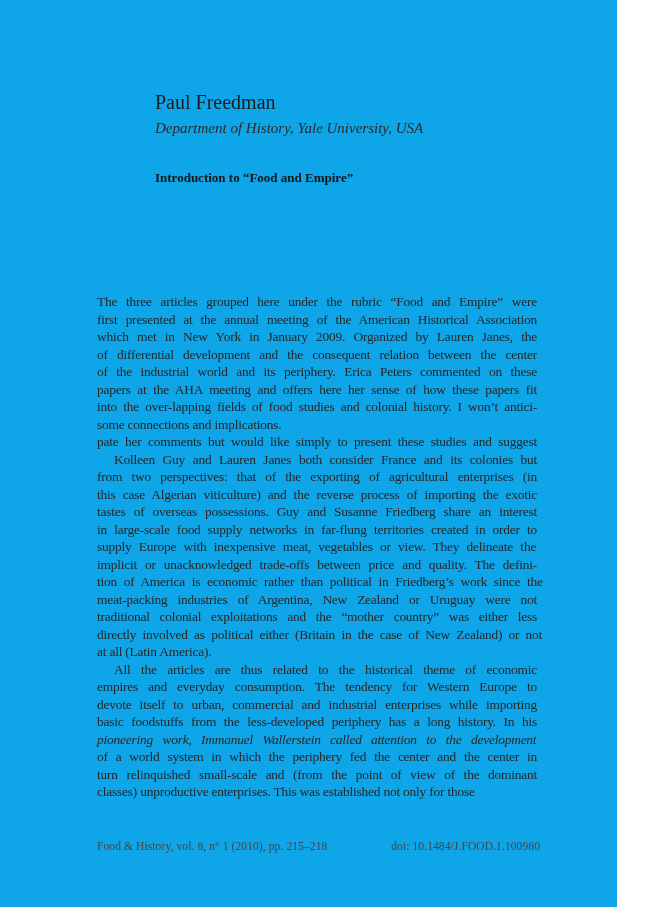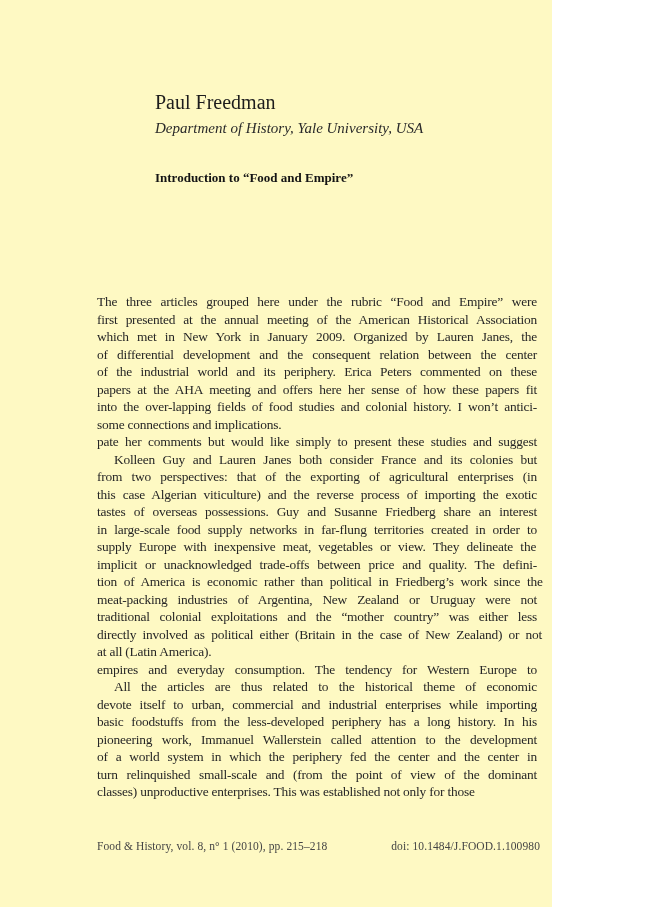--- a/index.html
+++ b/index.html
@@ -2,23 +2,23 @@
 <html><head>
 <meta charset="utf-8">
 <style>
   html, body {
     margin: 0;
     padding: 0;
     background: #ffffff;
   }
   .page {
     position: relative;
-    width: 552px;
+    width: 617px;
     height: 907px;
-    background: #fef9c3;
+    background: #0ea5e9;
     overflow: hidden;
     font-family: "Liberation Serif", "DejaVu Serif", serif;
     color: #262626;
   }
   .content {
     position: absolute;
     left: 97px;
     top: 0;
     width: 440px;
   }
@@ -101,25 +101,25 @@
           <div class="line" style="word-spacing: 4.01px;"><span>in large-scale food supply networks in far-flung territories created in order to</span></div>
           <div class="line" style="word-spacing: 4.1px;"><span>supply Europe with inexpensive meat, vegetables or view. They delineate the</span></div>
           <div class="line" style="word-spacing: 4.79px;"><span>implicit or unacknowledged trade-offs between price and quality. The defini-</span></div>
           <div class="line" style="word-spacing: 3.53px;"><span>tion of America is economic rather than political in Friedberg’s work since the</span></div>
           <div class="line" style="word-spacing: 6.9px;"><span>meat-packing industries of Argentina, New Zealand or Uruguay were not</span></div>
           <div class="line" style="word-spacing: 6.64px;"><span>traditional colonial exploitations and the “mother country” was either less</span></div>
           <div class="line" style="word-spacing: 3.13px;"><span>directly involved as political either (Britain in the case of New Zealand) or not</span></div>
           <div class="line last"><span>at all (Latin America).</span></div>
         </div>
         <div class="para">
+          <div class="line indent" style="word-spacing: 7.29px;"><span>All the articles are thus related to the historical theme of economic</span></div>
           <div class="line" style="word-spacing: 7.03px;"><span>empires and everyday consumption. The tendency for Western Europe to</span></div>
-          <div class="line indent" style="word-spacing: 7.29px;"><span>All the articles are thus related to the historical theme of economic</span></div>
           <div class="line" style="word-spacing: 4.98px;"><span>devote itself to urban, commercial and industrial enterprises while importing</span></div>
           <div class="line" style="word-spacing: 4.52px;"><span>basic foodstuffs from the less-developed periphery has a long history. In his</span></div>
-          <div class="line" style="word-spacing: 6.28px;"><span>pioneering work, Immanuel Wallerstein called attention to the development</span></div>
+          <div class="line" style="word-spacing: 6.28px; font-style: italic;"><span>pioneering work, Immanuel Wallerstein called attention to the development</span></div>
           <div class="line" style="word-spacing: 4.74px;"><span>of a world system in which the periphery fed the center and the center in</span></div>
           <div class="line" style="word-spacing: 5.53px;"><span>turn relinquished small-scale and (from the point of view of the dominant</span></div>
           <div class="line last"><span>classes) unproductive enterprises. This was established not only for those</span></div>
         </div>
       </main>
   </div>
   <footer class="footer">
     <span class="citation">Food &amp; History, vol. 8, n° 1 (2010), pp. 215–218</span>
     <span class="doi">doi: 10.1484/J.FOOD.1.100980</span>
   </footer>

